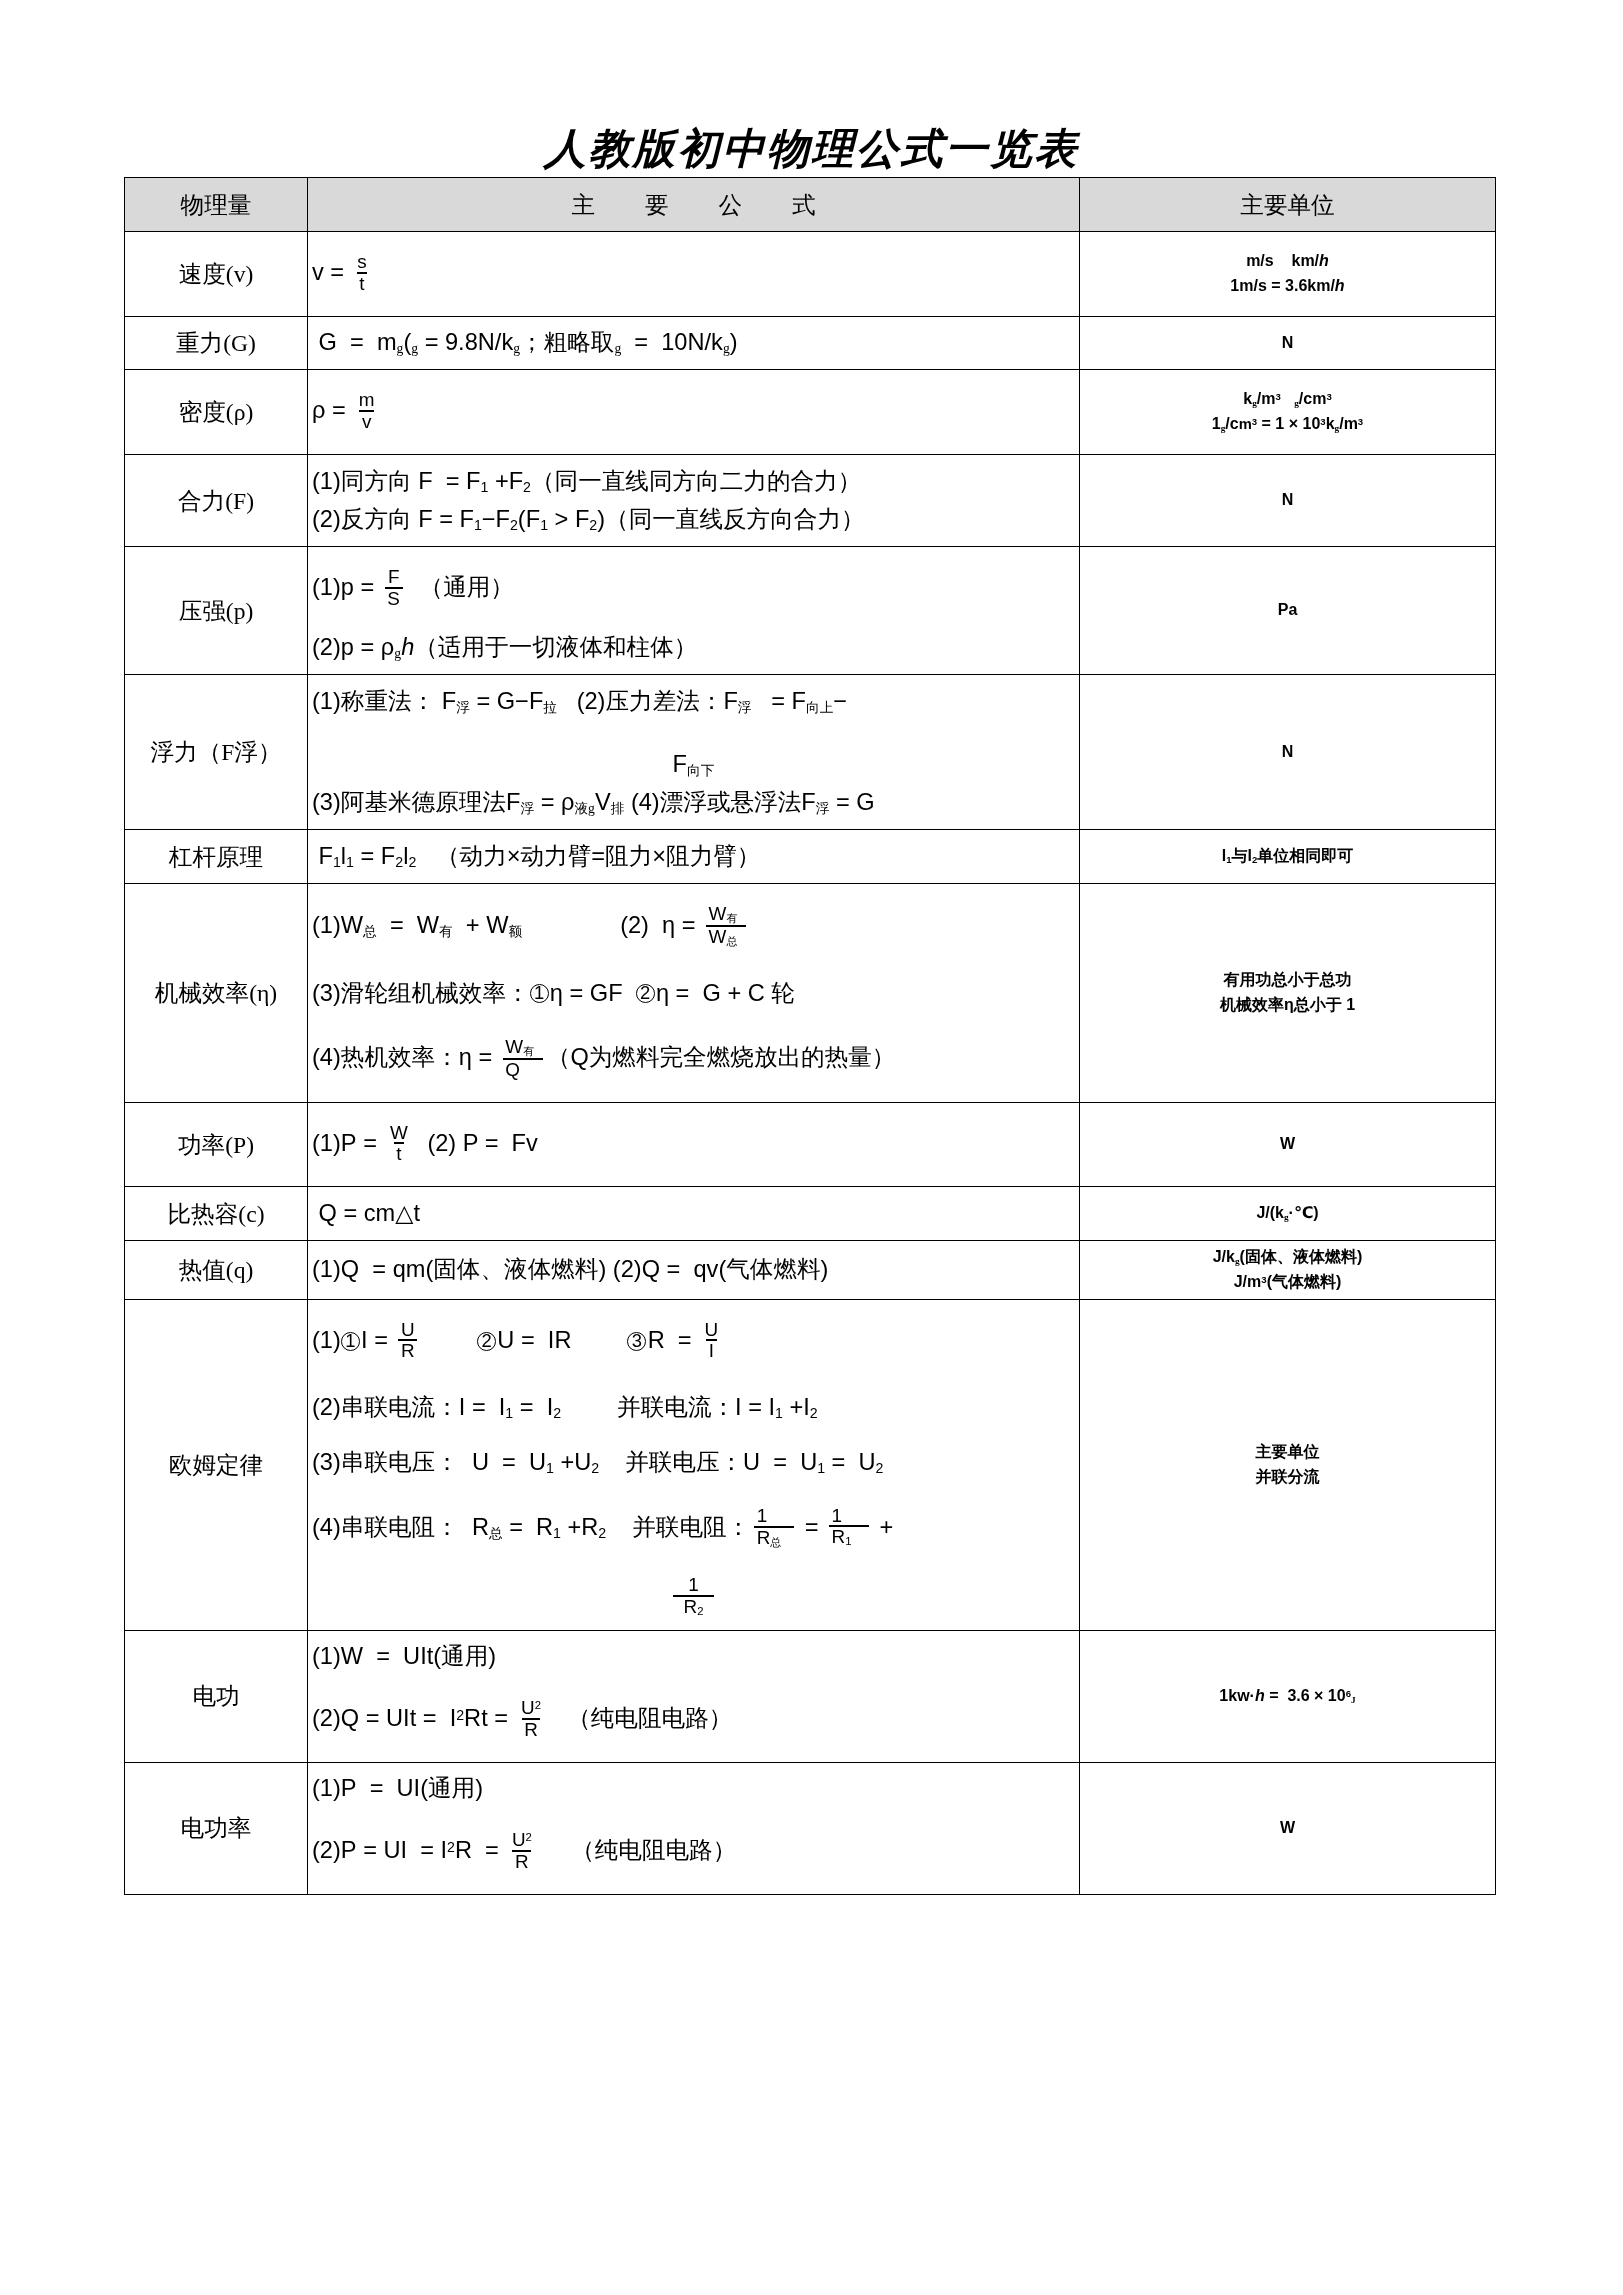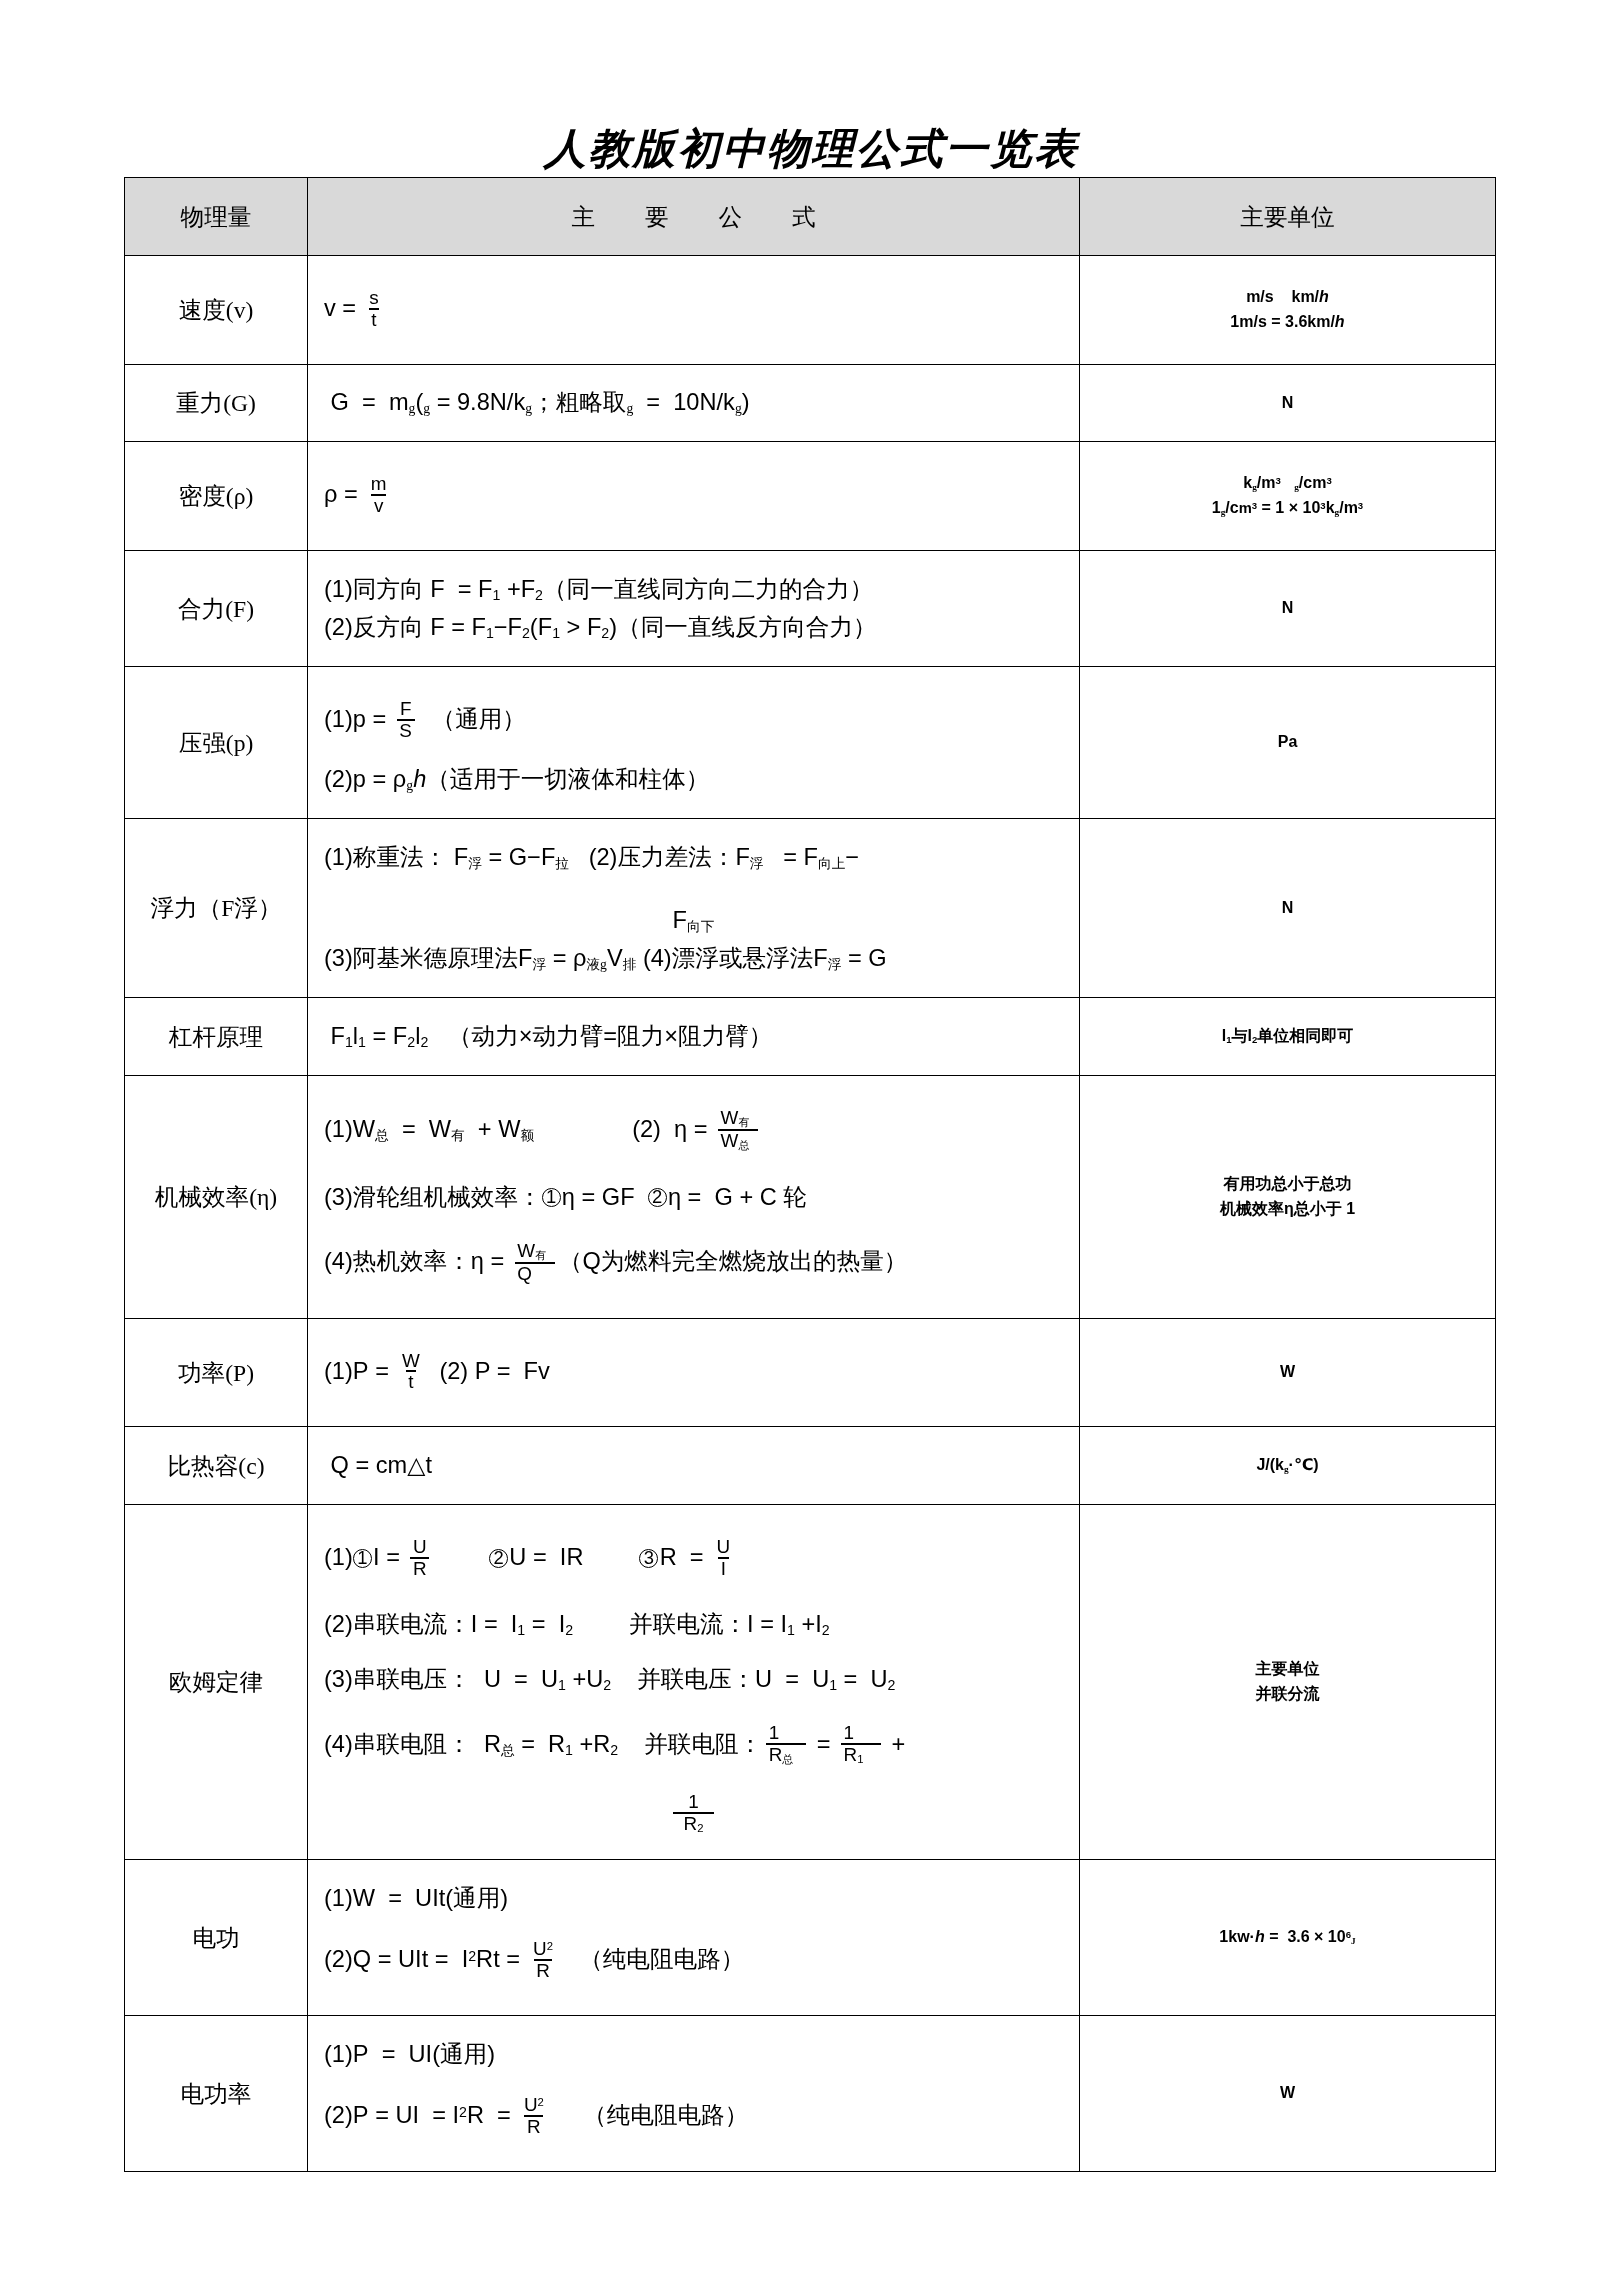--- a/index.html
+++ b/index.html
@@ -27,21 +27,21 @@
 
   table.formula-table {
     position:absolute;
     left:124px; top:177px;
     width:1372px;
     border-collapse:collapse;
     table-layout:fixed;
   }
   table.formula-table td, table.formula-table th {
     border:1.3px solid #000000;
-    padding:16px;
+    padding:4px;
     vertical-align:middle;
   }
   col.c-qty  { width:183px; }
   col.c-form { width:772px; }
   col.c-unit { width:416px; }
 
   thead th {
     background:#d9d9d9;
     font-weight:normal;
     font-size:23.6px;
@@ -245,20 +245,30 @@
       </tr>
 
       <tr>
         <td class="qty">比热容(c)</td>
         <td class="formula">
           <span class="fline">&nbsp;Q&nbsp;=&nbsp;cm△t</span>
         </td>
         <td class="unit">J/(k<span class="cn-sub">g</span>·℃)</td>
       </tr>
 
+      <tr>
+        <td class="qty">热值(q)</td>
+        <td class="formula">
+          <span class="fline">(1)Q&nbsp; =&nbsp;qm(固体、液体燃料) (2)Q =&nbsp; qv(气体燃料)</span>
+        </td>
+        <td class="unit">
+          <div>J/k<span class="cn-sub">g</span>(固体、液体燃料)</div>
+          <div>J/m<sup>3</sup>(气体燃料)</div>
+        </td>
+      </tr>
 
       <tr>
         <td class="qty">欧姆定律</td>
         <td class="formula">
           <span class="fline indent-frac">(1)<span class="circ">1</span>I&nbsp;=&nbsp;<span class="frac">
                 <span class="num">U</span>
                 <span class="den">R</span>
               </span><span class="sp-l"></span><span class="circ">2</span>U&nbsp;=&nbsp; IR<span class="sp-l"></span><span class="circ">3</span>R&nbsp; =&nbsp;<span class="frac">
                 <span class="num">U</span>
                 <span class="den">I</span>

